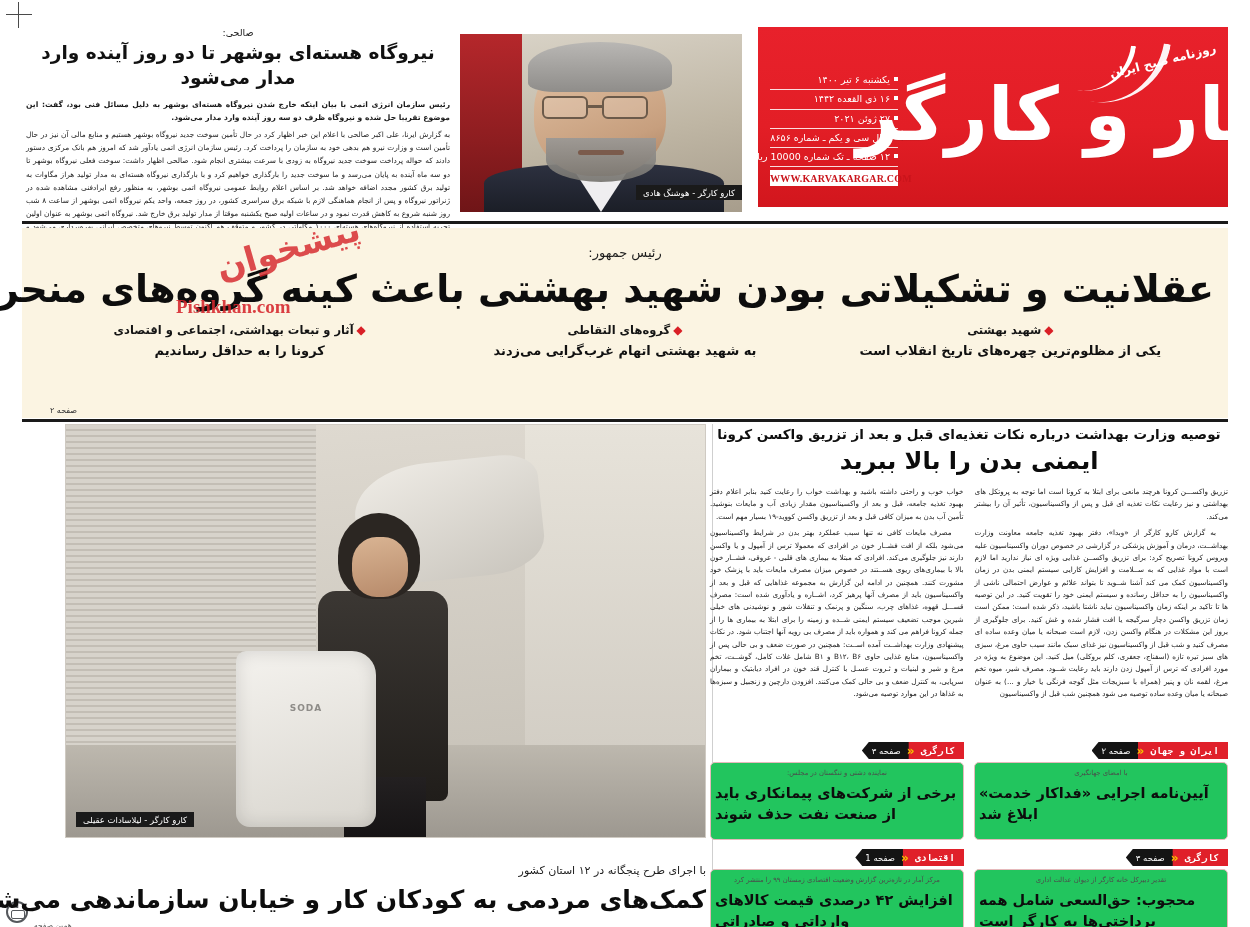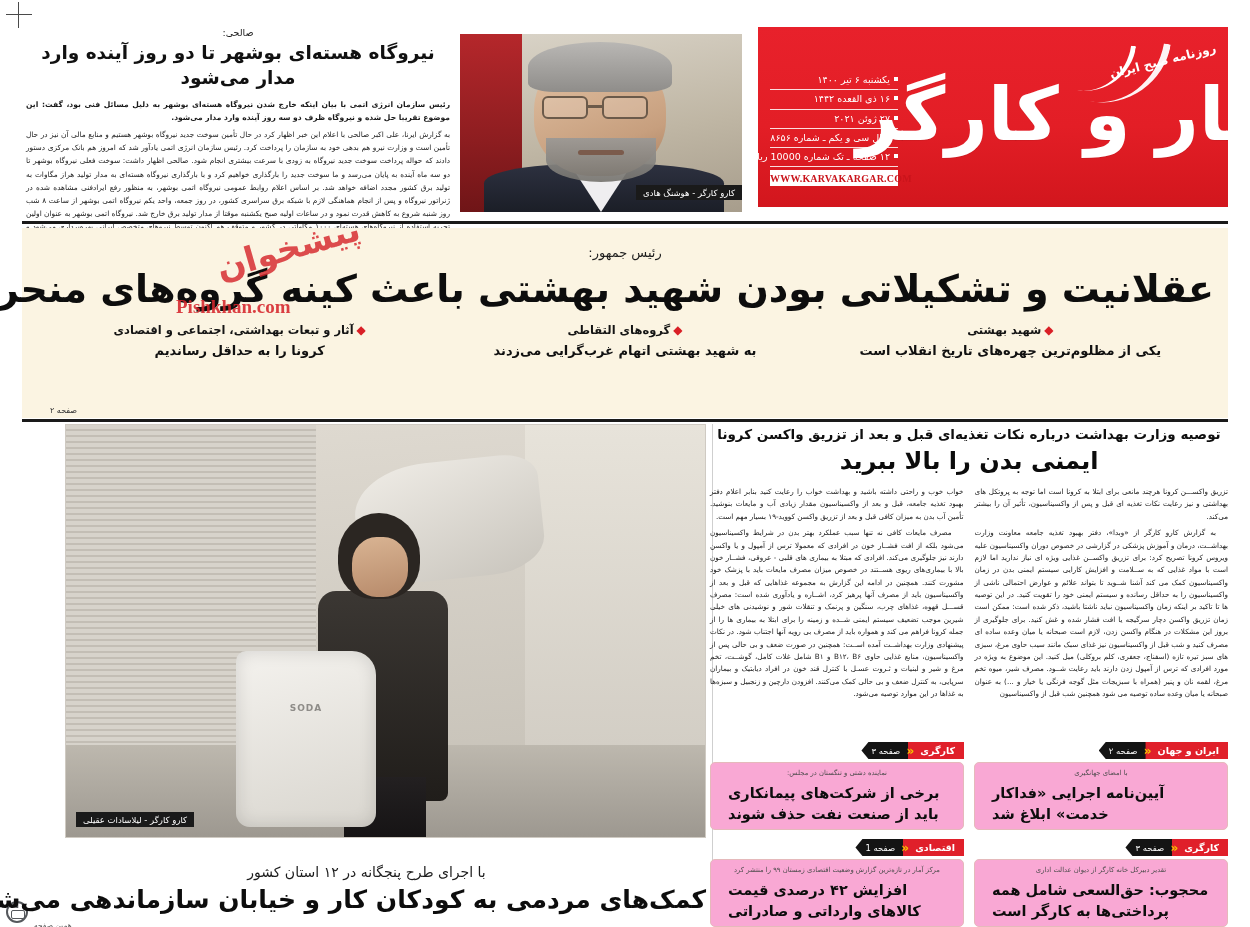--- a/index.html
+++ b/index.html
@@ -169,50 +169,50 @@
     color:#8e8c88; font-size:9px; font-weight:bold; direction:ltr; letter-spacing:1px;}
   .lb-sack {
     position:absolute; left:290px; top:36px; width:186px; height:118px;
     background:linear-gradient(160deg,#efece6,#c9c5bd); border-radius:40% 20% 30% 35%;
     transform: rotate(-6deg);
   }
   .lb-credit {
     position:absolute; left:10px; bottom:10px; background:#1a1a1a; color:#fff;
     font-size:8.5px; padding:2.5px 7px; white-space:nowrap;
   }
-  .lb-kicker { position:absolute; left:1px; right:0; top:440px; text-align:center; font-size:14px; color:#1c1c1c;}
+  .lb-kicker { position:absolute; left:1px; right:0; top:440px; text-align:right; font-size:11px; color:#1c1c1c;}
   .lb-head { position:absolute; left:0; right:0; top:460px; text-align:center;
     font-size:25px; font-weight:bold; color:#0d0d0d; line-height:1.3; white-space:nowrap;}
   .lb-page { position:absolute; left:8px; top:497px; font-size:7.5px; color:#444;}
 
   
   .right-col { position:absolute; right:22px; top:424px; width:518px; height:498px; }
   .rc-kicker { text-align:center; font-size:13.5px; color:#0f0f0f; font-weight:600; padding-top:2px;}
   .rc-head { text-align:center; font-size:24px; font-weight:bold; color:#0b0b0b; margin-top:5px; }
   .rc-cols { display:flex; direction:rtl; gap:11px; margin-top:11px; height:278px; }
   .rc-col { flex:1; font-size:7.2px; line-height:1.72; color:#212121; text-align:justify; }
   .rc-col p { margin-bottom:4px; }
   .rc-col .indent { text-indent:12px; }
 
   
   .cards { position:absolute; left:0; right:0; top:318px; }
   .card-row { display:flex; direction:rtl; gap:10px; margin-bottom:9px; }
   .card { flex:1; position:relative; padding-top:20px; }
   .card-box {
-    border:1px solid #e5b9bb; border-radius:5px; background:#f9a8d4;
-    padding:6px 17px 9px; height:68px;
+    border:1px solid #e5b9bb; border-radius:5px; background:#22c55e;
+    padding:6px 4px 9px; height:78px;
   }
   .card-kicker { font-size:6.8px; color:#4b4b4b; text-align:center; margin-bottom:4px; line-height:1.4;}
   .card-title { font-size:14.5px; font-weight:bold; color:#0d0d0d; text-align:left; line-height:1.45;}
   .card-tab {
     position:absolute; right:0; top:0; display:flex; direction:rtl; align-items:stretch; height:17px;
   }
   .tab-red {
     background:#e0202a; color:#fff; font-size:9.5px; font-weight:bold;
-    padding:0 9px 0 16px; display:flex; align-items:center; white-space:nowrap;
+    padding:0 9px 0 16px; display:flex; align-items:center; white-space:nowrap;font-family:Liberation Mono, monospace;
   }
   .tab-chev { position:relative; width:16px; margin-right:-14px; display:flex; align-items:center; justify-content:center; color:#f5c400; font-size:12px; font-weight:bold; z-index:2;}
   .tab-black {
     background:#141414; color:#fff; font-size:8.5px; padding:0 8px 0 4px;
     display:flex; align-items:center; white-space:nowrap; margin-right:-6px;
     clip-path: polygon(100% 0, 100% 100%, 7px 100%, 0 50%, 7px 0);
     padding-left:10px;
   }
 
   .vrule { position:absolute; left:712px; top:424px; width:1px; height:498px; background:#cfcfcf;}

